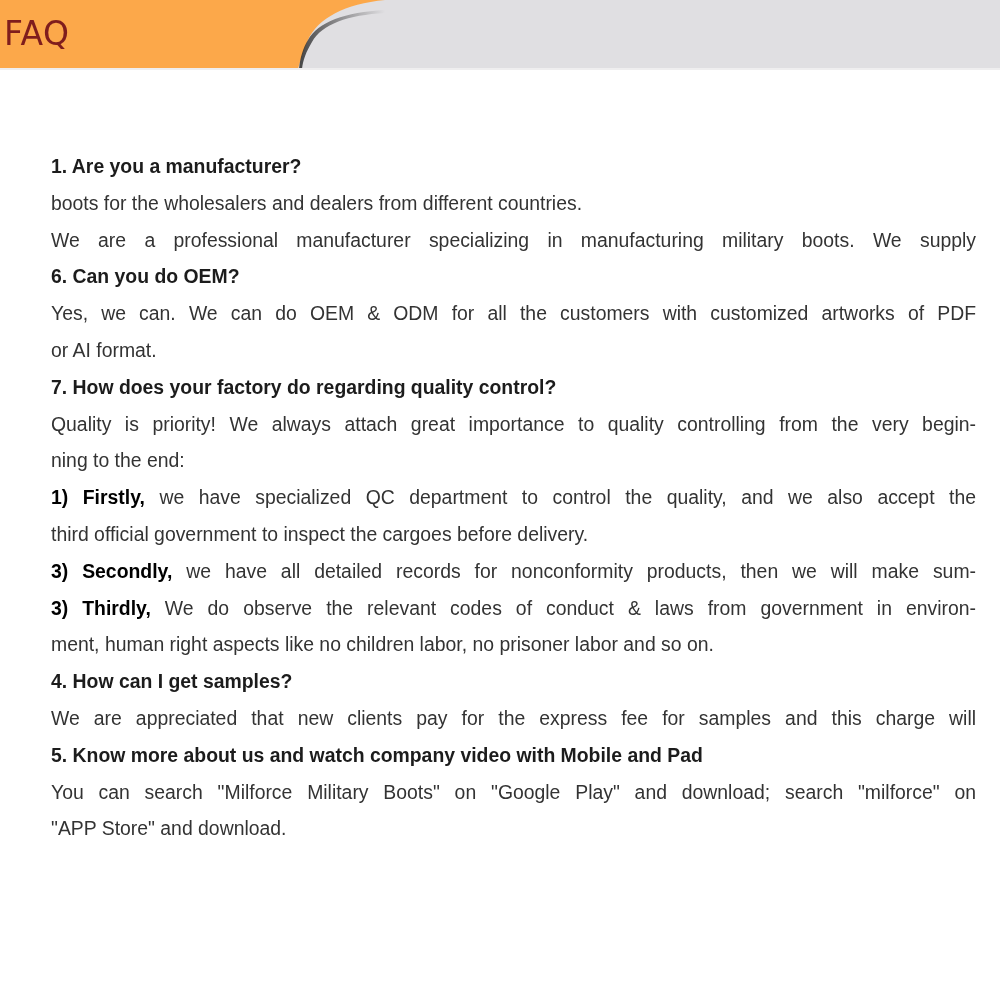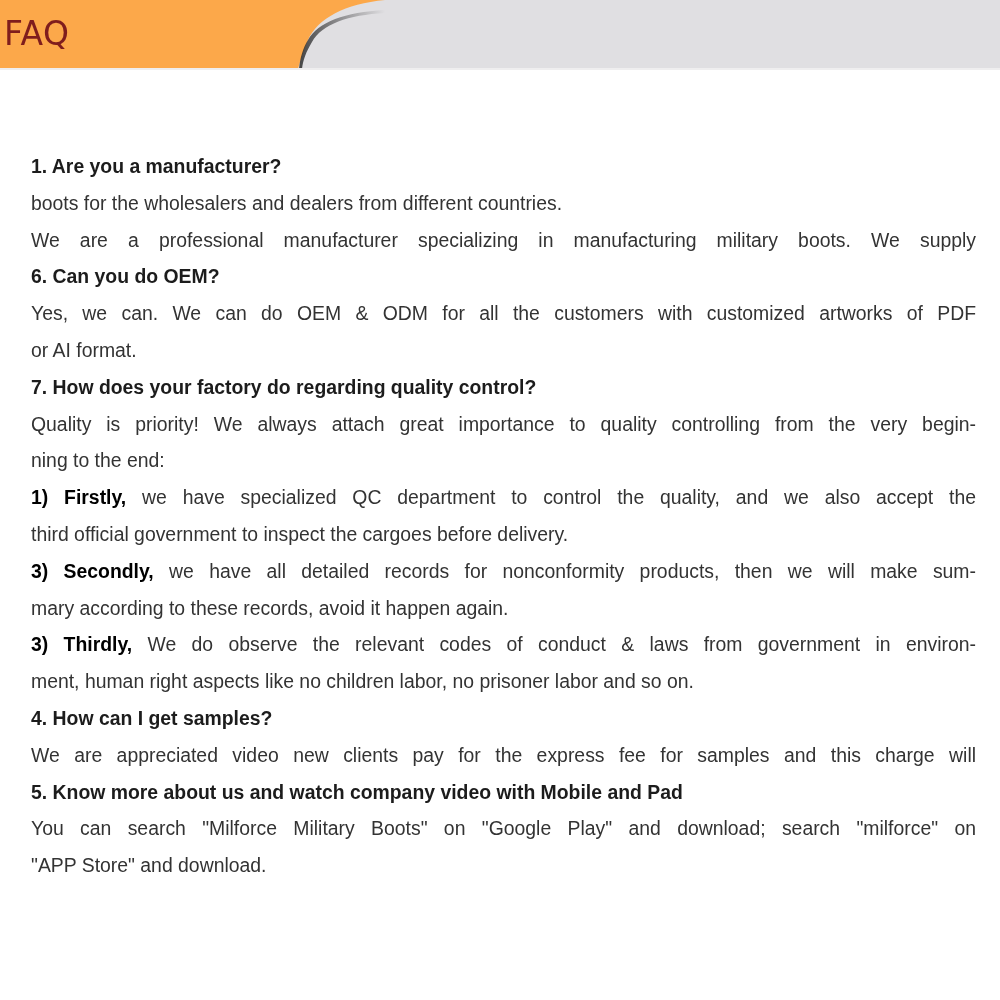--- a/index.html
+++ b/index.html
@@ -50,20 +50,21 @@
     left: 31px;
     top: 148px;
     width: 945px;
     color: #2b2b2b;
     font-size: 19.4px;
   }
   .line {
     height: 36.8px;
     line-height: 36.8px;
     white-space: nowrap;
+    margin-left: 20px;
   }
   .justify {
     text-align: justify;
     text-align-last: justify;
     white-space: normal;
     overflow: hidden;
   }
   .q {
     font-weight: bold;
     color: #1c1c1c;
@@ -109,27 +110,26 @@
   <div class="line a">ning to the end:</div>
 
   <div class="line a justify">
     <span class="lead">1) Firstly,</span><span> we have specialized QC department to control the quality, and we also accept the</span>
   </div>
   <div class="line a">third official government to inspect the cargoes before delivery.</div>
 
   <div class="line a justify">
     <span class="lead">3) Secondly,</span><span> we have all detailed records for nonconformity products, then we will make sum-</span>
   </div>
-  <div class="line a">mary according to these records, avoid it happen again.</div>
 
   <div class="line a justify">
     <span class="lead">3) Thirdly,</span><span> We do observe the relevant codes of conduct &amp; laws from government in environ-</span>
   </div>
   <div class="line a">ment, human right aspects like no children labor, no prisoner labor and so on.</div>
 
   <div class="line q">4. How can I get samples?</div>
-  <div class="line a justify">We are appreciated video new clients pay for the express fee for samples and this charge will</div>
+  <div class="line a justify">We are appreciated that new clients pay for the express fee for samples and this charge will</div>
 
   <div class="line q">5. Know more about us and watch company video with Mobile and Pad</div>
   <div class="line a justify">You can search "Milforce Military Boots" on "Google Play" and download; search "milforce" on</div>
   <div class="line a">"APP Store" and download.</div>
 
 </div>
 
 </body></html>

